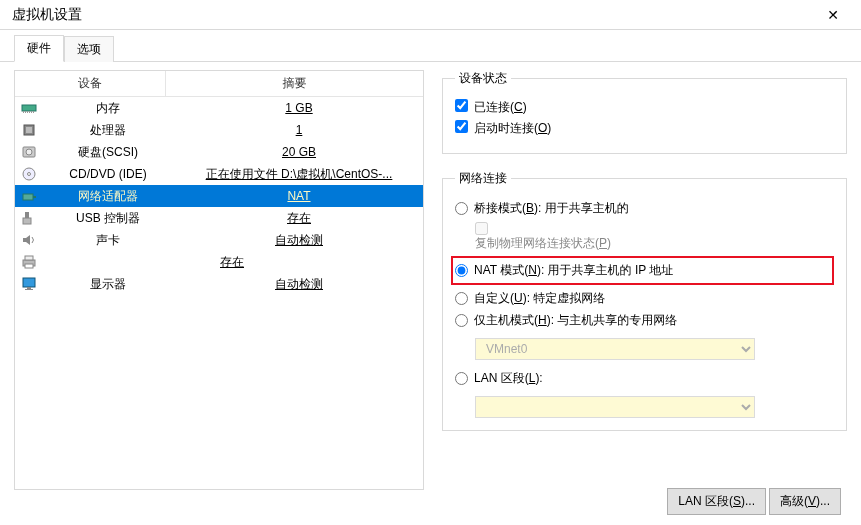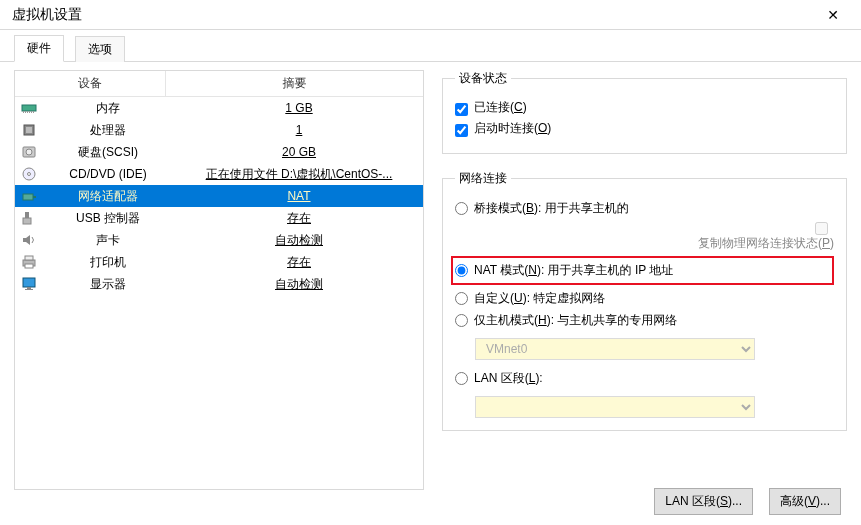--- a/index.html
+++ b/index.html
@@ -1,50 +1,50 @@
 <!DOCTYPE html>
 <html><head>
 <meta charset="utf-8">
 <style>
 * { box-sizing: border-box; margin: 0; padding: 0; font-family: "Microsoft YaHei", "Segoe UI", Tahoma, sans-serif; font-size: 12px; }
 body { background: #fff; width: 861px; height: 525px; overflow: hidden; }
 .titlebar { height: 30px; border-bottom: 1px solid #d9d9d9; display: flex; align-items: center; padding: 0 8px; }
 .titlebar .title { flex: 1; color: #000; font-size: 14px; padding-left: 4px; }
 .titlebar .close { width: 40px; height: 30px; display:flex; align-items:center; justify-content:center; color:#000; font-size:14px; cursor:pointer; }
-.tabs { display: flex; padding-left: 14px; height: 26px; align-items: flex-end; margin-top: 6px; gap: 11px; }
+.tabs { display: flex; padding-left: 14px; height: 26px; align-items: flex-end; margin-top: 6px; }
 .tab { border: 1px solid #d9d9d9; border-bottom: none; padding: 4px 12px; background: #fff; margin-right: 0; cursor:pointer; position:relative; }
 .tab.active { border-bottom: 1px solid #fff; z-index: 2; }
 .tab.inactive { background: #f8f8f8; }
 .tab-content-border { border-top: 1px solid #d9d9d9; margin-top: -1px; }
 .panels { display: flex; padding: 8px 14px 0 14px; height: 460px; }
 .left-list { width: 410px; border: 1px solid #d9d9d9; height: 420px; background:#fff; overflow:hidden;text-align:center; }
 .list-header { display:flex; border-bottom: 1px solid #e5e5e5; }
 .list-header .col-dev { width: 150px; padding: 4px 8px; color:#333; }
 .list-header .col-sum { flex:1; padding: 4px 8px; color:#333; border-left:1px solid #e5e5e5; }
 .list-body { }
 .row { display:flex; align-items:center; height:22px; padding: 0 4px; cursor:pointer; }
 .row.selected { background:#0078d7; color:#fef9c3; }
 .row .icon { width:16px; height:16px; margin: 0 4px 0 2px; display:flex; align-items:center; justify-content:center; }
 .row .dev { width: 134px; white-space:nowrap; overflow:hidden; text-overflow:ellipsis; }
 .row .sum { flex:1; white-space:nowrap; overflow:hidden; text-overflow:ellipsis; padding-left:4px;text-decoration:underline; }
 .right-pane { flex:1; padding-left: 18px; }
 fieldset { border: 1px solid #d9d9d9; padding: 8px 12px 12px 12px; margin-bottom: 16px; }
 legend { padding: 0 4px; color:#000; }
-.chk-row { display:flex; align-items:flex-end; margin: 4px 0; }
+.chk-row { display:flex; align-items:flex-start; margin: 4px 0; }
 .chk-row input[type=checkbox] { margin-right: 6px; }
 .radio-row { display:flex; align-items:center; margin: 5px 0; }
 .radio-row input[type=radio] { margin-right: 6px; }
 .indent { margin-left: 20px; flex-direction: column; }
 .disabled-row { color:#888; }
 .disabled-row input { }
 select { width: 280px; height: 22px; border:1px solid #ccc; background:#fef9c3; color:#555; padding-left:6px; margin-top:4px; margin-left:20px; }
 select:disabled { color:#888; }
 .highlight-box { border: 2px solid #e81123; padding: 4px 2px; margin: 2px 0 4px -4px; }
 .u { text-decoration: underline; }
-.bottom-buttons { position:absolute; right:20px; bottom:10px; display:flex; gap:16px; }
+.bottom-buttons { position:absolute; right:20px; bottom:10px; display:flex; gap:3px; }
 .btn { border:1px solid #adadad; background:#e1e1e1; padding: 4px 10px; min-width:70px; cursor:pointer; }
 svg { display:block; }
 </style>
 </head>
 <body>
 
 <div class="titlebar">
   <div class="title">虚拟机设置</div>
   <div class="close">✕</div>
 </div>
@@ -138,21 +138,20 @@
           <span class="sum">自动检测</span>
         </div>
         <div class="row">
           <span class="icon">
             <svg width="16" height="16" viewBox="0 0 16 16">
               <rect x="2" y="6" width="12" height="6" fill="#bbb" stroke="#888"></rect>
               <rect x="4" y="2" width="8" height="4" fill="#eee" stroke="#888"></rect>
               <rect x="4" y="10" width="8" height="4" fill="#fff" stroke="#888"></rect>
             </svg>
           </span>
-          <span class="dev">打印机</span>
           <span class="sum">存在</span>
         </div>
         <div class="row">
           <span class="icon">
             <svg width="16" height="16" viewBox="0 0 16 16">
               <rect x="2" y="2" width="12" height="9" fill="#39d" stroke="#157"></rect>
               <rect x="6" y="11" width="4" height="2" fill="#888"></rect>
               <rect x="4" y="13" width="8" height="1" fill="#888"></rect>
             </svg>
           </span>

